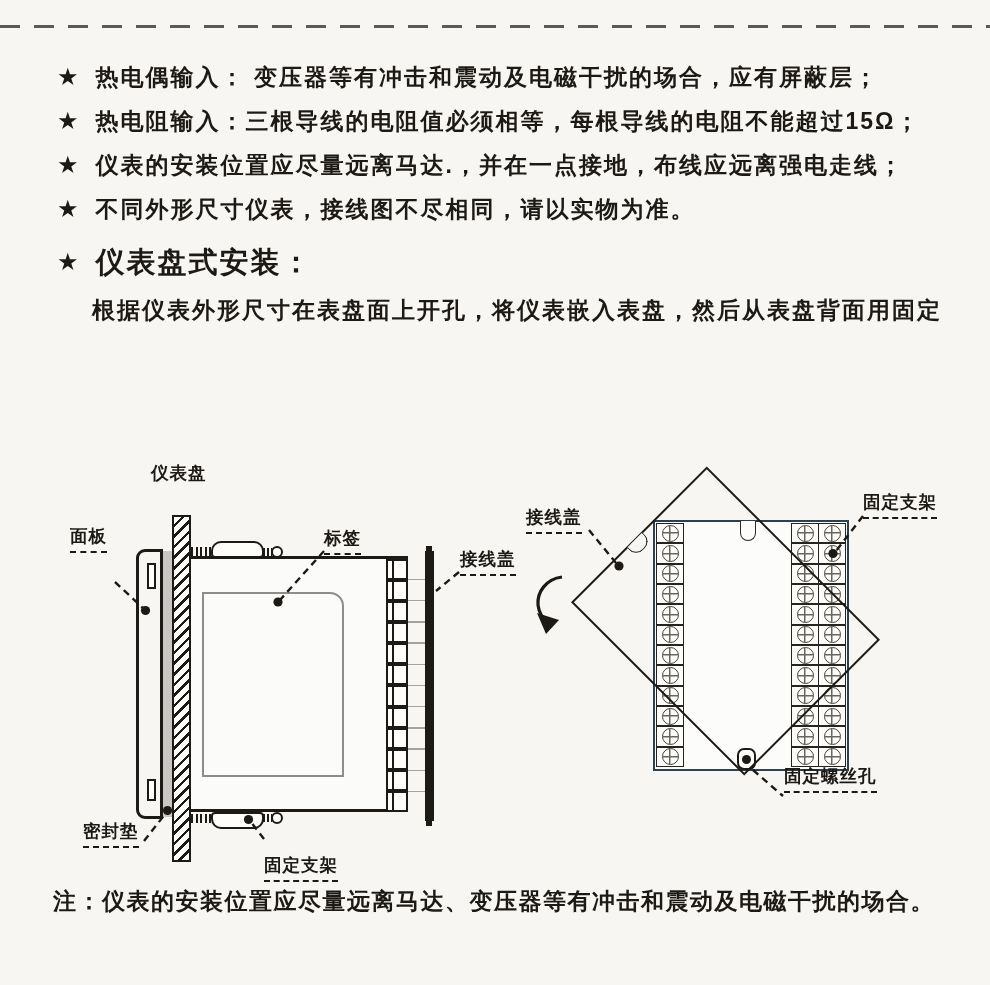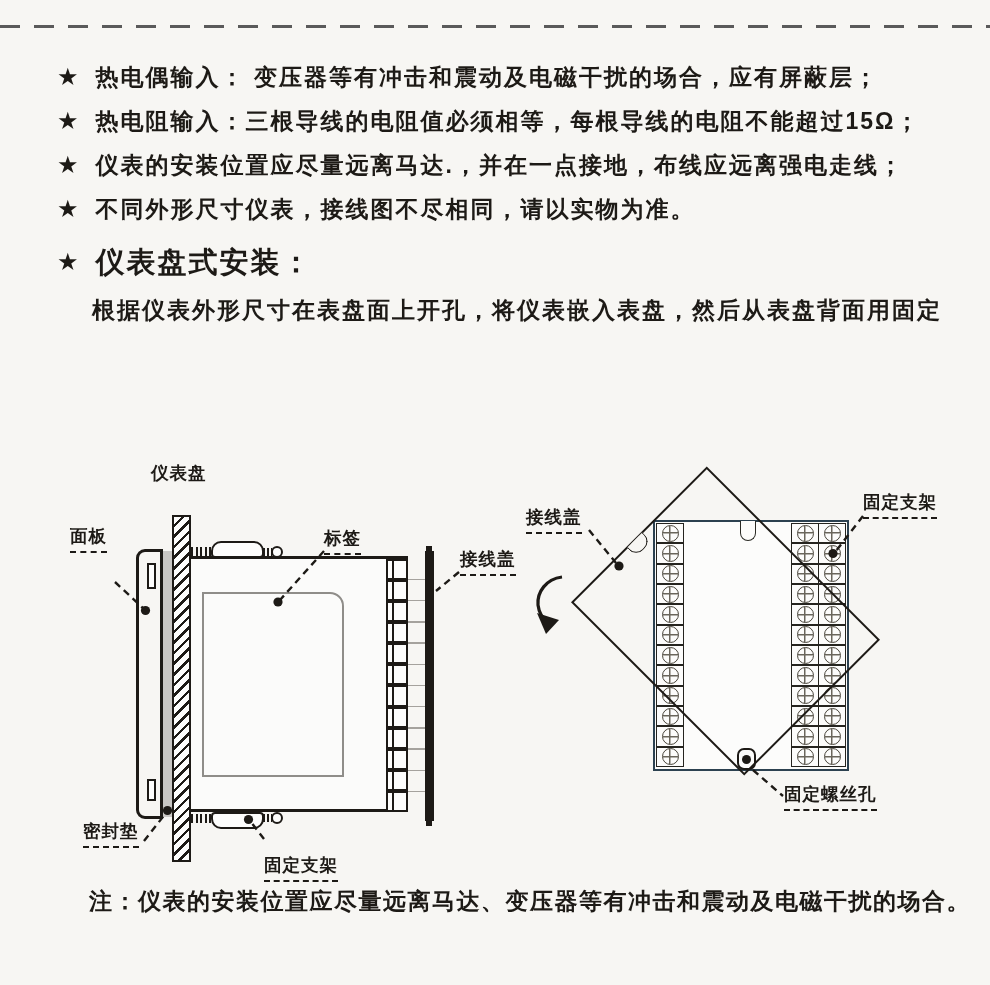--- a/index.html
+++ b/index.html
@@ -80,21 +80,21 @@
   .screw-hole{left:82px;top:226px;width:19px;height:22px;box-sizing:border-box;position:absolute;
     border:2.2px solid #1d1a16;border-radius:7px;background:#fcfcfb;
     display:flex;align-items:center;justify-content:center;}
   .screw-hole::after{content:"";width:9px;height:9px;border-radius:50%;background:#1d1a16;}
   .cover-diamond{left:603px;top:525px;width:245px;height:192px;box-sizing:border-box;
     border:2.2px solid #1d1a16;transform:rotate(45deg);background:transparent;}
   .cover-tab{position:absolute;left:-1px;top:90px;width:13px;height:22px;box-sizing:border-box;
     border:1.8px solid #1d1a16;border-left:none;border-radius:0 10px 10px 0;background:#f7f6f3;}
 
   
-  .note{left:53px;top:886px;font-weight:700;font-size:23px;letter-spacing:1.5px;white-space:nowrap;margin-left:36px;}
+  .note{left:53px;top:886px;font-weight:700;font-size:23px;letter-spacing:1.5px;white-space:nowrap;}
 
   svg.overlay{position:absolute;left:0;top:0;pointer-events:none;}
 </style>
 </head>
 <body>
 
 <div class="page">
 
   <div class="abs top-dash"></div>
 
@@ -232,21 +232,21 @@
     <div class="screw-hole"></div>
   </div>
   <div class="abs cover-diamond">
     <div class="cover-tab"></div>
   </div>
 
   <div class="abs lbl" style="left:526px;top:505px">
     <span class="u">接线盖</span></div>
   <div class="abs lbl" style="left:863px;top:490px">
     <span class="u">固定支架</span></div>
-  <div class="abs lbl" style="left:784px;top:782px">
+  <div class="abs lbl" style="left:784px;top:764px">
     <span class="u">固定螺丝孔</span></div>
 
   <svg class="overlay" width="990" height="985" viewBox="0 0 990 985">
     <g stroke="#1d1a16" stroke-width="2.4" stroke-dasharray="7 5" fill="none">
       <path d="M115,582 L144,609"></path>
       <path d="M324,551 L280,600"></path>
       <path d="M459,572 L436,591"></path>
       <path d="M144,841 L166,813"></path>
       <path d="M264,839 L251,822"></path>
       <path d="M589,530 L616,563"></path>

